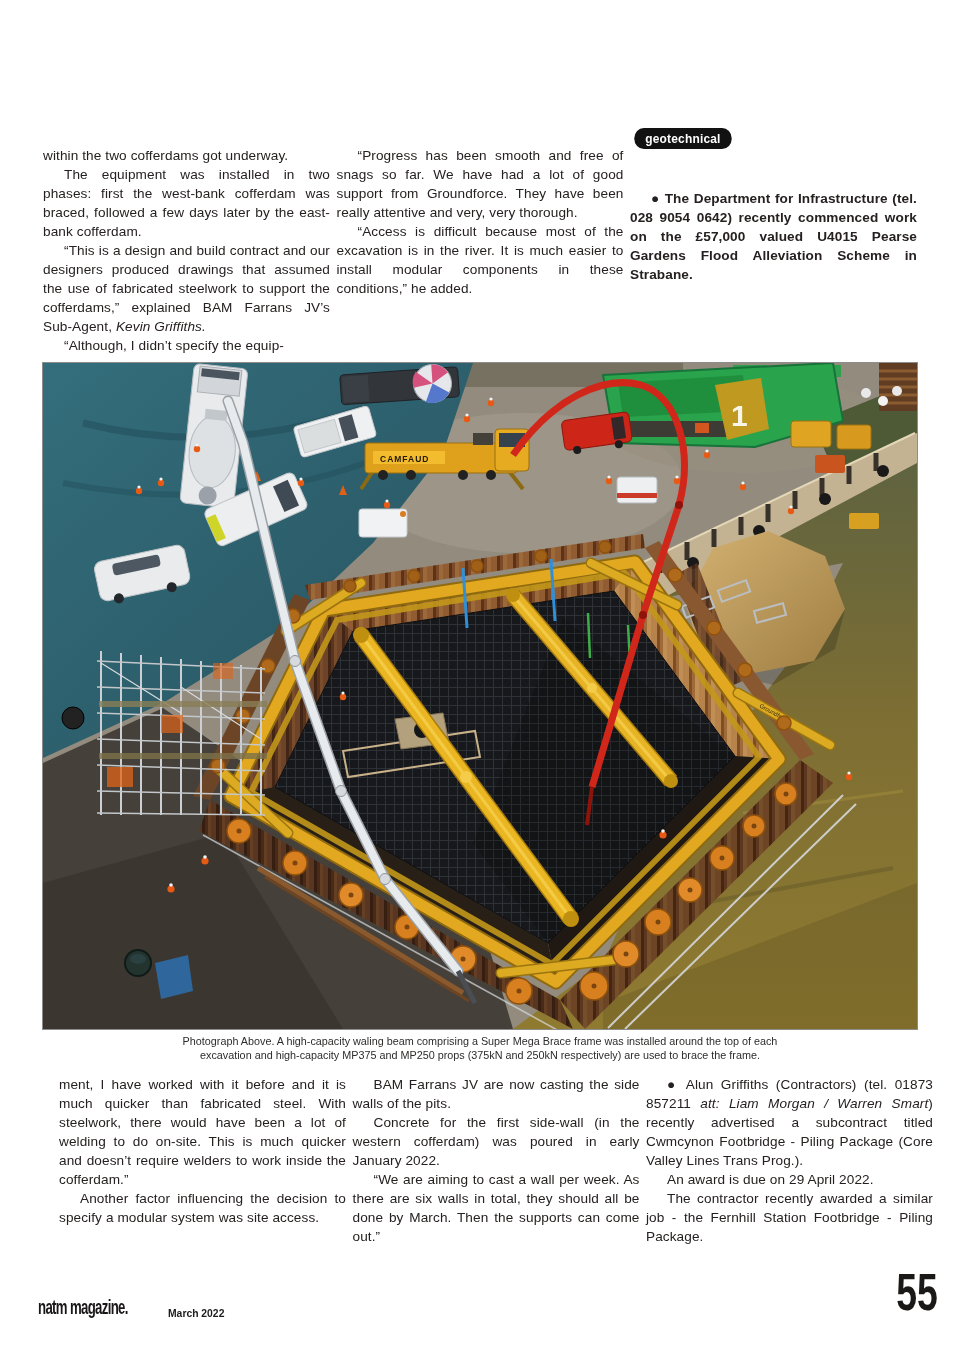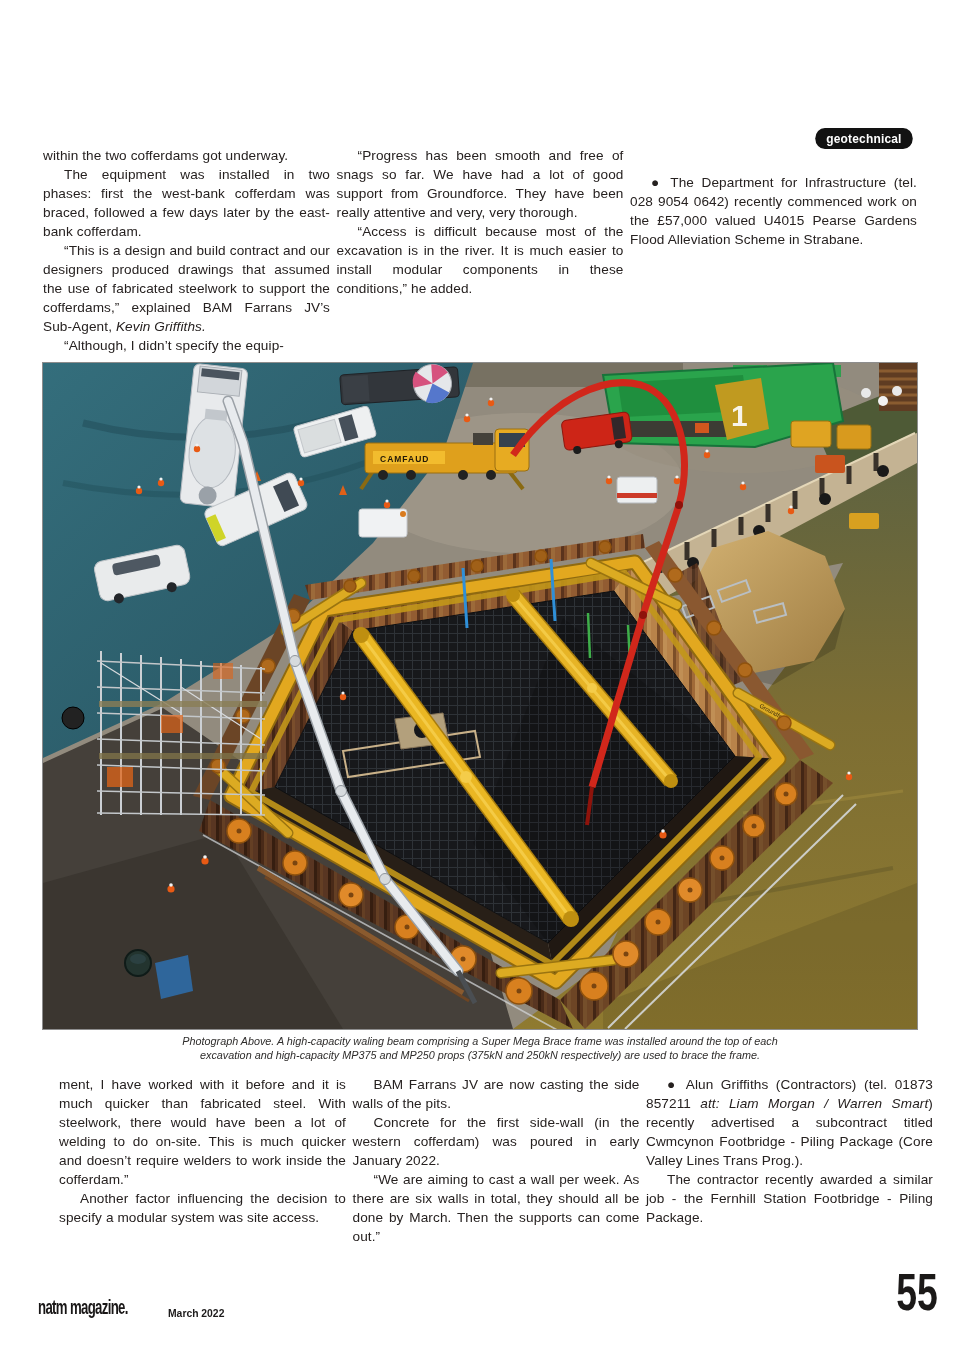--- a/index.html
+++ b/index.html
@@ -10,28 +10,28 @@
   .row.bottom{top:1075px;margin-left:16px;}
   .col{width:287px;}
   .pad{padding-top:30px;}
   p{margin:0;text-align:justify;font-size:13.6px;line-height:19px;letter-spacing:0.1px;}
   .ind{text-indent:21px;}
   i{font-style:italic;}
   
   .logo-wrap{text-align:center;height:52px;}
   .news-logo{display:inline-block;font-size:56px;font-weight:bold;line-height:48px;color:#141211;
              transform:scaleX(0.72);transform-origin:center;letter-spacing:-2px;}
-  .badge-wrap{text-align:right;margin-top:12px;}
+  .badge-wrap{text-align:left;margin-top:12px;}
   .badge{display:inline-block;background:#121212;color:#ffffff;font-weight:bold;font-size:13px;
          padding:3px 12px;border-radius:12px;transform:scaleX(0.92);transform-origin:center;letter-spacing:0.2px;}
-  .news-column p{margin-top:24px;}
+  .news-column p{margin-top:40px;font-weight:bold;}
   
   .photo{position:absolute;left:43px;top:363px;width:874px;margin:0;}
   .photo svg{display:block;outline:1px solid #8d8d8d;}
-  figcaption{margin-top:5px;text-align:center;font-style:italic;font-size:10.8px;line-height:14px;color:#2e2c2b;}
+  figcaption{margin-top:5px;text-align:center;font-size:10.8px;line-height:14px;color:#2e2c2b;}
   
   .footer-left{position:absolute;left:38px;top:1296px;display:flex;align-items:flex-end;}
   .brand{display:inline-block;font-size:20px;font-weight:bold;color:#191717;transform:scaleX(0.66);
          transform-origin:left;letter-spacing:-1px;}
   .issue{display:inline-block;font-size:11.5px;font-weight:bold;color:#1d1b1b;margin-left:-6px;transform:scaleX(0.9);transform-origin:left;}
   .pagenum{position:absolute;right:22px;top:1266px;font-size:52px;font-weight:bold;color:#1b1918;
            transform:scaleX(0.72);transform-origin:right;line-height:1;}
   svg text{font-family:"Liberation Sans",sans-serif;}
 </style>
 </head>
@@ -509,20 +509,21 @@
       <p>ment, I have worked with it before and it is much quicker than fabricated steel. With steelwork, there would have been a lot of welding to do on-site. This is much quicker and doesn’t require welders to work inside the cofferdam.”</p>
       <p class="ind">Another factor influencing the decision to specify a modular system was site access.</p>
     </div>
     <div class="col">
       <p class="ind">BAM Farrans JV are now casting the side walls of the pits.</p>
       <p class="ind">Concrete for the first side-wall (in the western cofferdam) was poured in early January 2022.</p>
       <p class="ind">“We are aiming to cast a wall per week. As there are six walls in total, they should all be done by March. Then the supports can come out.”</p>
     </div>
     <div class="col">
       <p class="ind"><span>● Alun Griffiths (Contractors) (tel. 01873 857211 </span><i>att: Liam Morgan / Warren Smart</i><span>) recently advertised a subcontract titled Cwmcynon Footbridge - Piling Package (Core Valley Lines Trans Prog.).</span></p>
+      <p class="ind">An award is due on 29 April 2022.</p>
       <p class="ind">The contractor recently awarded a similar job - the Fernhill Station Footbridge - Piling Package.</p>
     </div>
   </section>
 
   <div class="footer-left">
     <span class="brand">natm magazine.</span>
     <span class="issue">March 2022</span>
   </div>
   <div class="pagenum">55</div>
 

